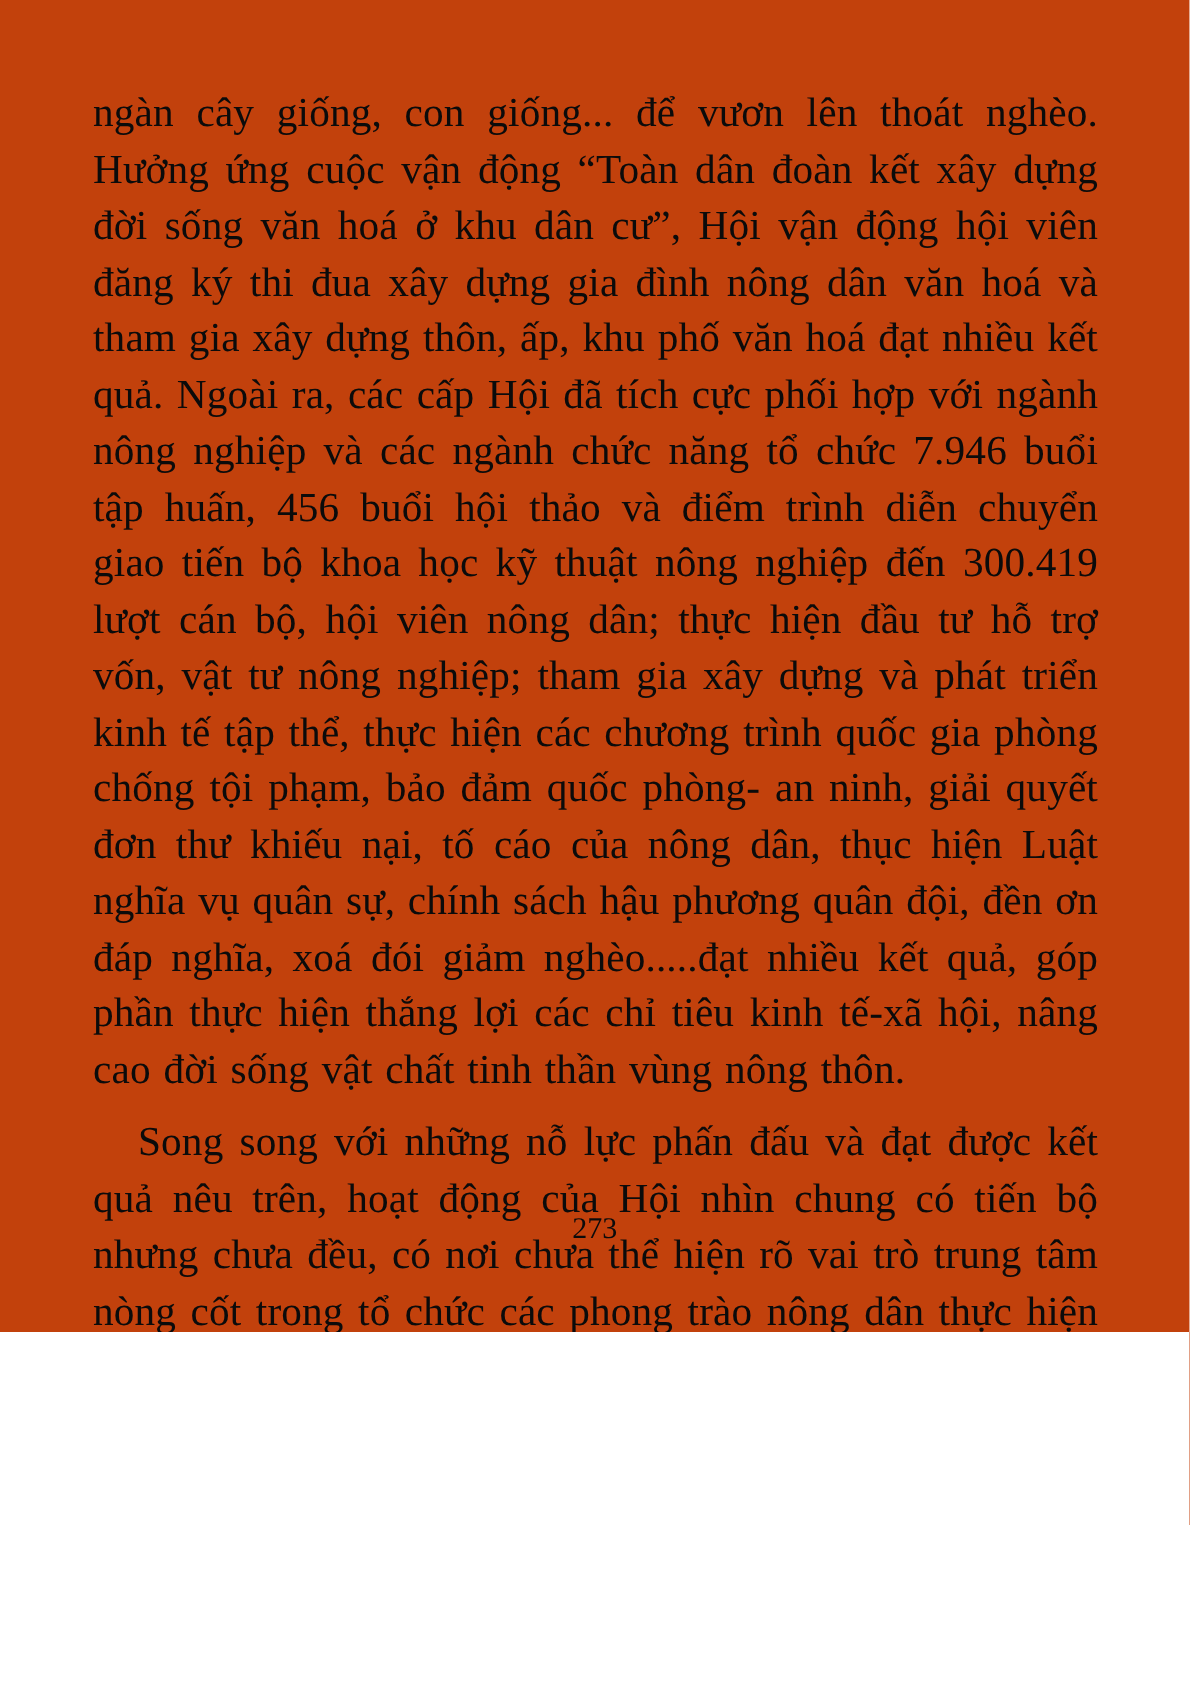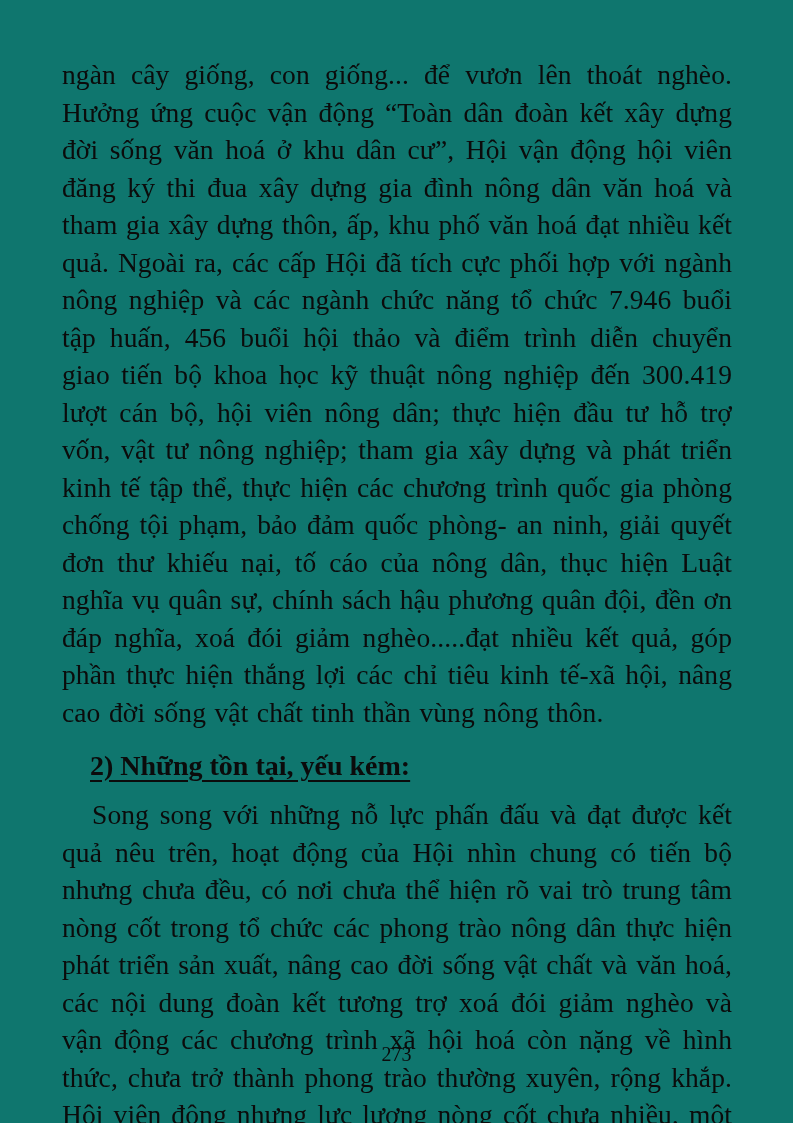--- a/index.html
+++ b/index.html
@@ -3,22 +3,22 @@
 <meta charset="utf-8">
 <style>
   html, body {
     margin: 0;
     padding: 0;
     background: #ffffff;
   }
   .page {
     position: relative;
     width: 793px;
-    height: 1123px;
-    background: #0f766e;
+    height: 888px;
+    background: #c2410c;
     box-sizing: border-box;
     font-family: "Liberation Serif", "DejaVu Serif", serif;
     color: #0b0b0b;
     overflow: hidden;
   }
   .text-block {
     position: absolute;
     left: 62px;
     top: 56px;
     width: 670px;
@@ -52,17 +52,16 @@
     font-size: 20px;
     line-height: 30px;
   }
 </style>
 </head>
 <body>
 
 <div class="page">
   <div class="text-block">
     <p class="body-par">ngàn cây giống, con giống... để vươn lên thoát nghèo. Hưởng ứng cuộc vận động “Toàn dân đoàn kết xây dựng đời sống văn hoá ở khu dân cư”, Hội vận động hội viên đăng ký thi đua xây dựng gia đình nông dân văn hoá và tham gia xây dựng thôn, ấp, khu phố văn hoá đạt nhiều kết quả. Ngoài ra, các cấp Hội đã tích cực phối hợp với ngành nông nghiệp và các ngành chức năng tổ chức 7.946 buổi tập huấn, 456 buổi hội thảo và điểm trình diễn chuyển giao tiến bộ khoa học kỹ thuật nông nghiệp đến 300.419 lượt cán bộ, hội viên nông dân; thực hiện đầu tư hỗ trợ vốn, vật tư nông nghiệp; tham gia xây dựng và phát triển kinh tế tập thể, thực hiện các chương trình quốc gia phòng chống tội phạm, bảo đảm quốc phòng- an ninh, giải quyết đơn thư khiếu nại, tố cáo của nông dân, thục hiện Luật nghĩa vụ quân sự, chính sách hậu phương quân đội, đền ơn đáp nghĩa, xoá đói giảm nghèo.....đạt nhiều kết quả, góp phần thực hiện thắng lợi các chỉ tiêu kinh tế-xã hội, nâng cao đời sống vật chất tinh thần vùng nông thôn.</p>
-    <h2 class="section-heading">2) Những tồn tại, yếu kém:</h2>
     <p class="body-par indented">Song song với những nỗ lực phấn đấu và đạt được kết quả nêu trên, hoạt động của Hội nhìn chung có tiến bộ nhưng chưa đều, có nơi chưa thể hiện rõ vai trò trung tâm nòng cốt trong tổ chức các phong trào nông dân thực hiện phát triển sản xuất, nâng cao đời sống vật chất và văn hoá, các nội dung đoàn kết tương trợ xoá đói giảm nghèo và vận động các chương trình xã hội hoá còn nặng về hình thức, chưa trở thành phong trào thường xuyên, rộng khắp. Hội viên đông nhưng lực lượng nòng cốt chưa nhiều, một bộ phận trong đội ngũ cán bộ năng lực còn hạn chế, chưa đáp ứng yêu cầu trong giai đoạn mới;</p>
   </div>
   <div class="page-number">273</div>
 </div>
 
 </body></html>

